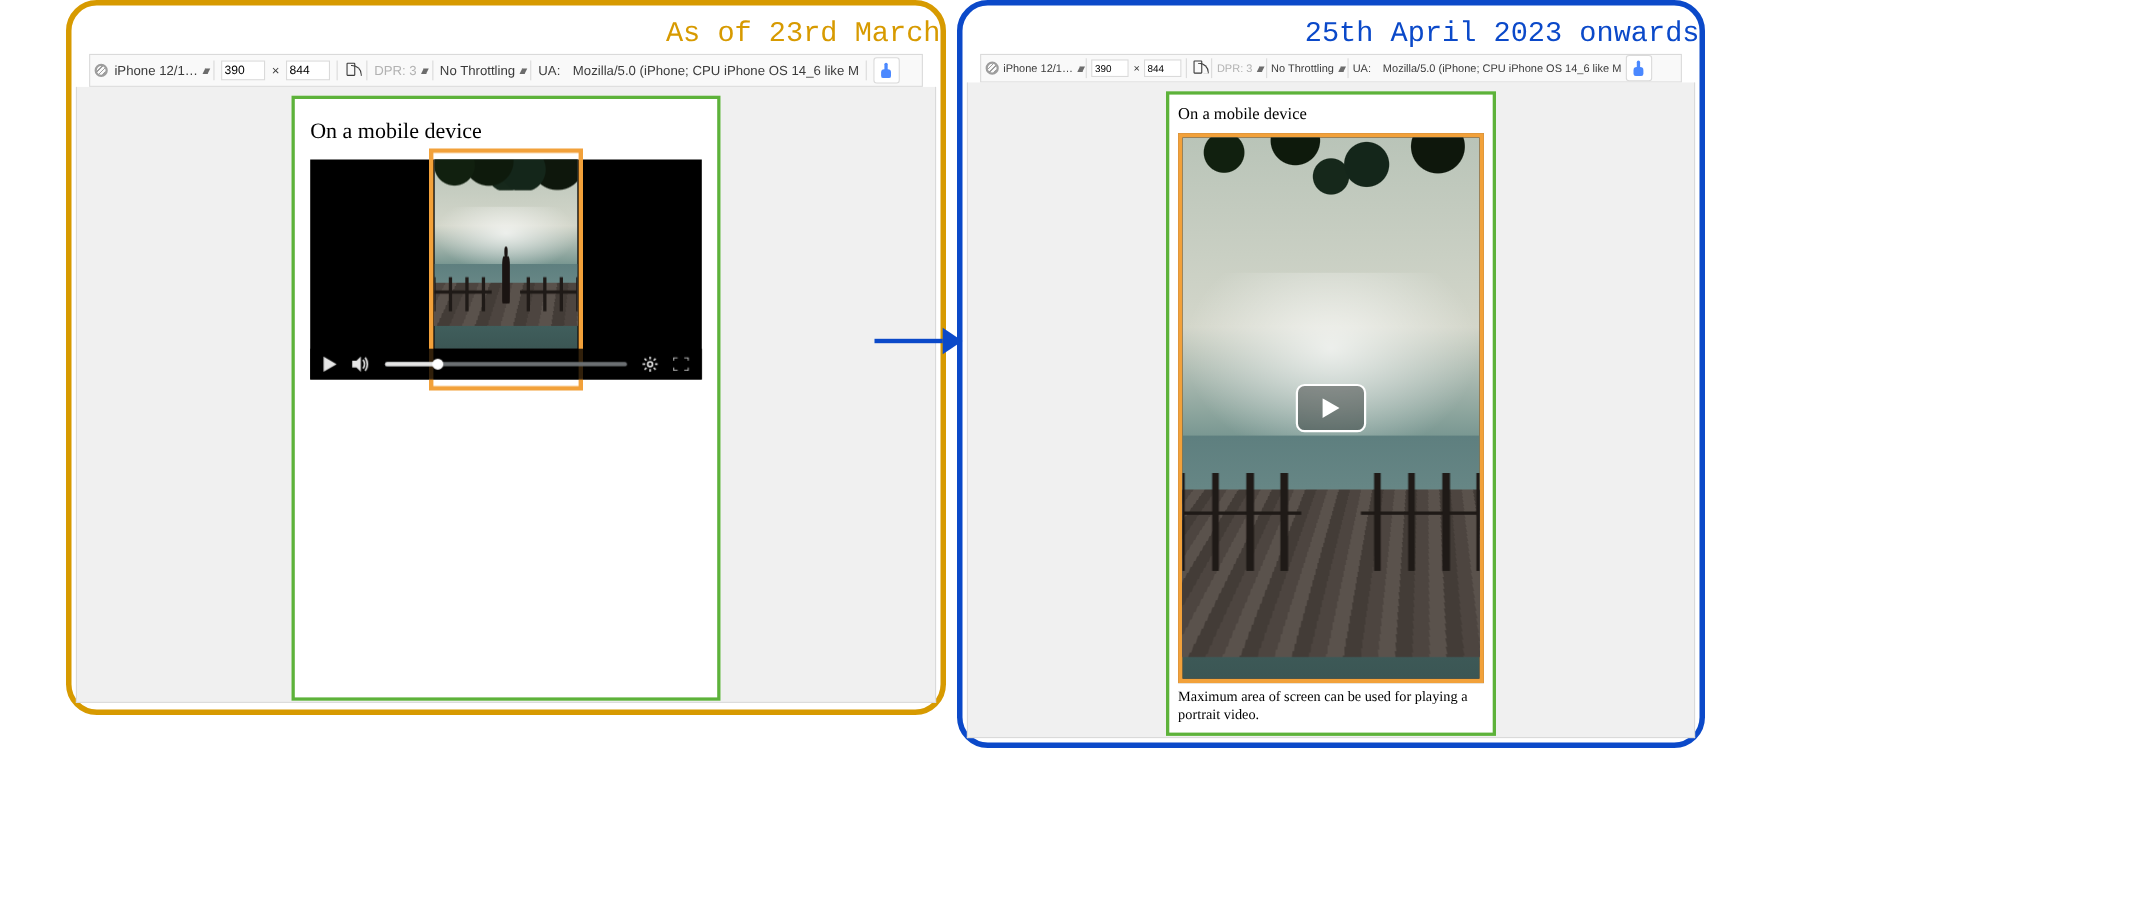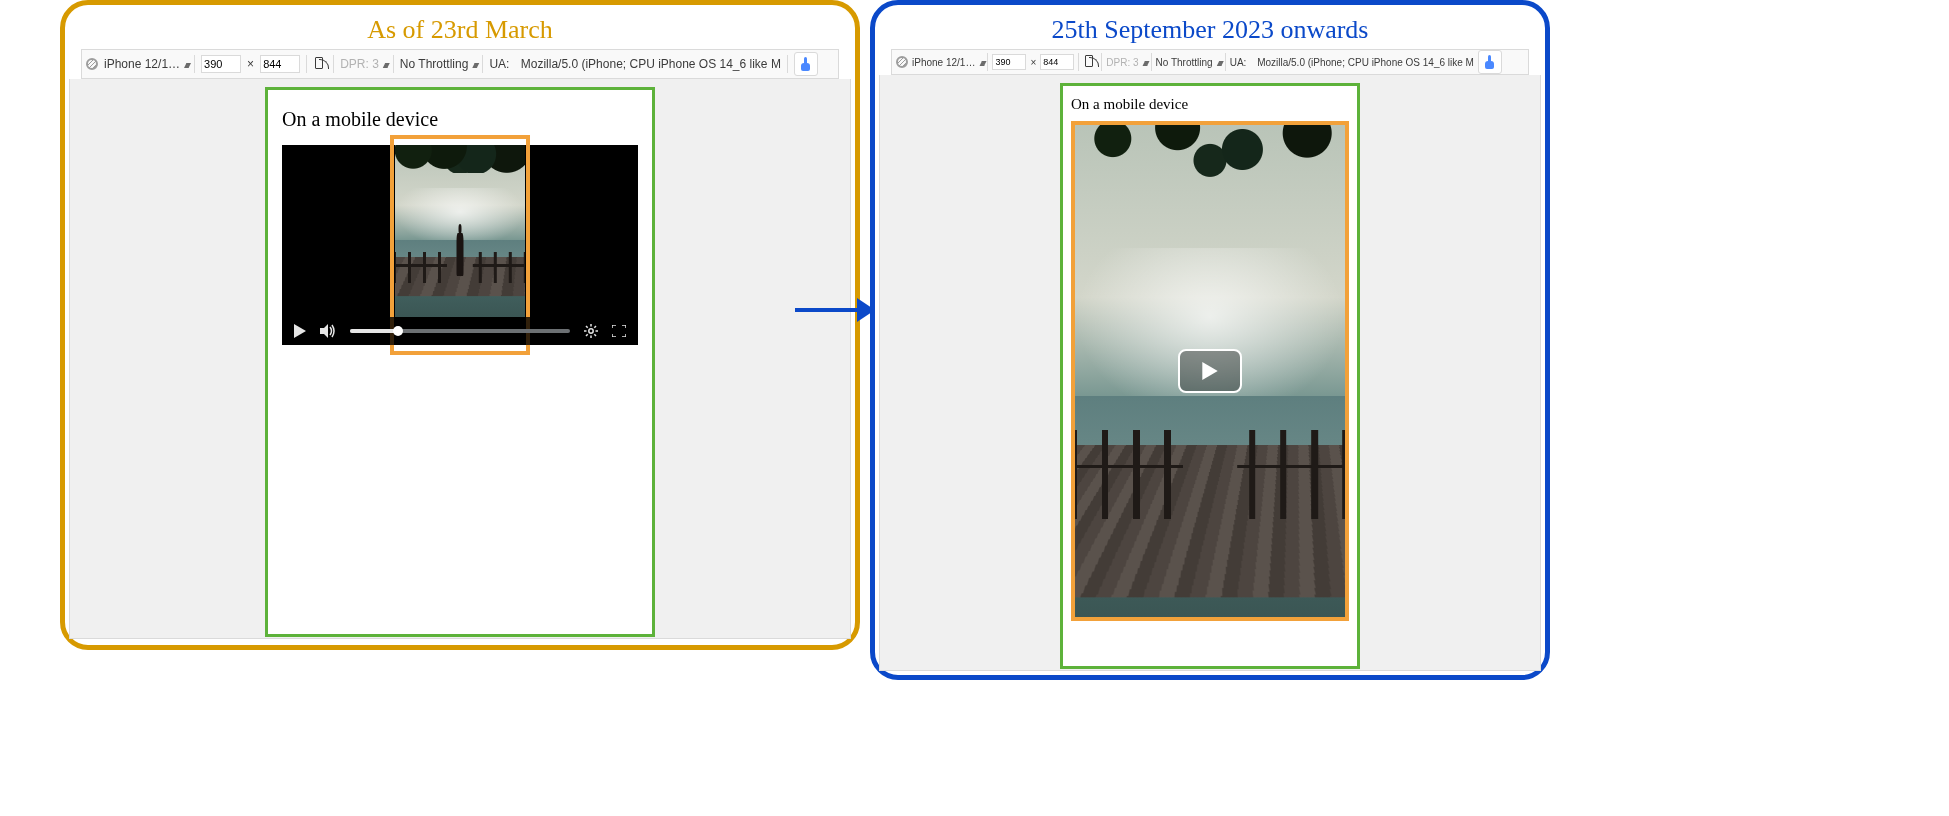--- a/index.html
+++ b/index.html
@@ -32,25 +32,25 @@
     left:60px; top:0;
     width:800px; height:650px;
     border:5px solid var(--gold);
   }
   .panel-right{
     left:870px; top:0;
     width:680px; height:680px;
     border:5px solid var(--blue);
   }
   .panel-title{
-    text-align:center;
+    text-align:right;
     font-size:26px;
     font-weight:500;
     margin:10px 0 4px 0;
-    font-family:Liberation Serif, serif;
+    font-family:Liberation Mono, monospace;
   }
   .panel-left  .panel-title{color:var(--gold);}
   .panel-right .panel-title{color:var(--blue);}
 
   
   .arrow{
     position:absolute;
     left:795px; top:298px;
     width:80px; height:24px;
     display:flex;align-items:center;
@@ -360,21 +360,21 @@
     </div>
   </div>
 </div>
 
 <div class="arrow">
   <div class="arrow-line"></div>
     <div class="arrow-head"></div>
 </div>
 
 <div class="panel panel-right">
-  <div class="panel-title">25th September 2023 onwards</div>
+  <div class="panel-title">25th April 2023 onwards</div>
 
   <div class="devtools-bar">
     <span class="dt-seg">
         <span class="dt-icon-circle"></span>
       </span>
     <span class="dt-seg">
       <span>iPhone 12/1…</span>
       <span class="dt-up-down">▴▾</span>
     </span>
     <span class="dt-sep"></span>
@@ -429,15 +429,16 @@
             </div>
           <div class="foliage"></div>
         </div>
         <div class="play-overlay">
           <svg width="16" height="18" viewBox="0 0 12 14">
               <polygon points="0,0 12,7 0,14" fill="#fff"></polygon>
             </svg>
         </div>
       </div>
 
+      <div class="caption">Maximum area of screen can be used for playing a portrait video.</div>
     </div>
   </div>
 </div>
 
 </body></html>

